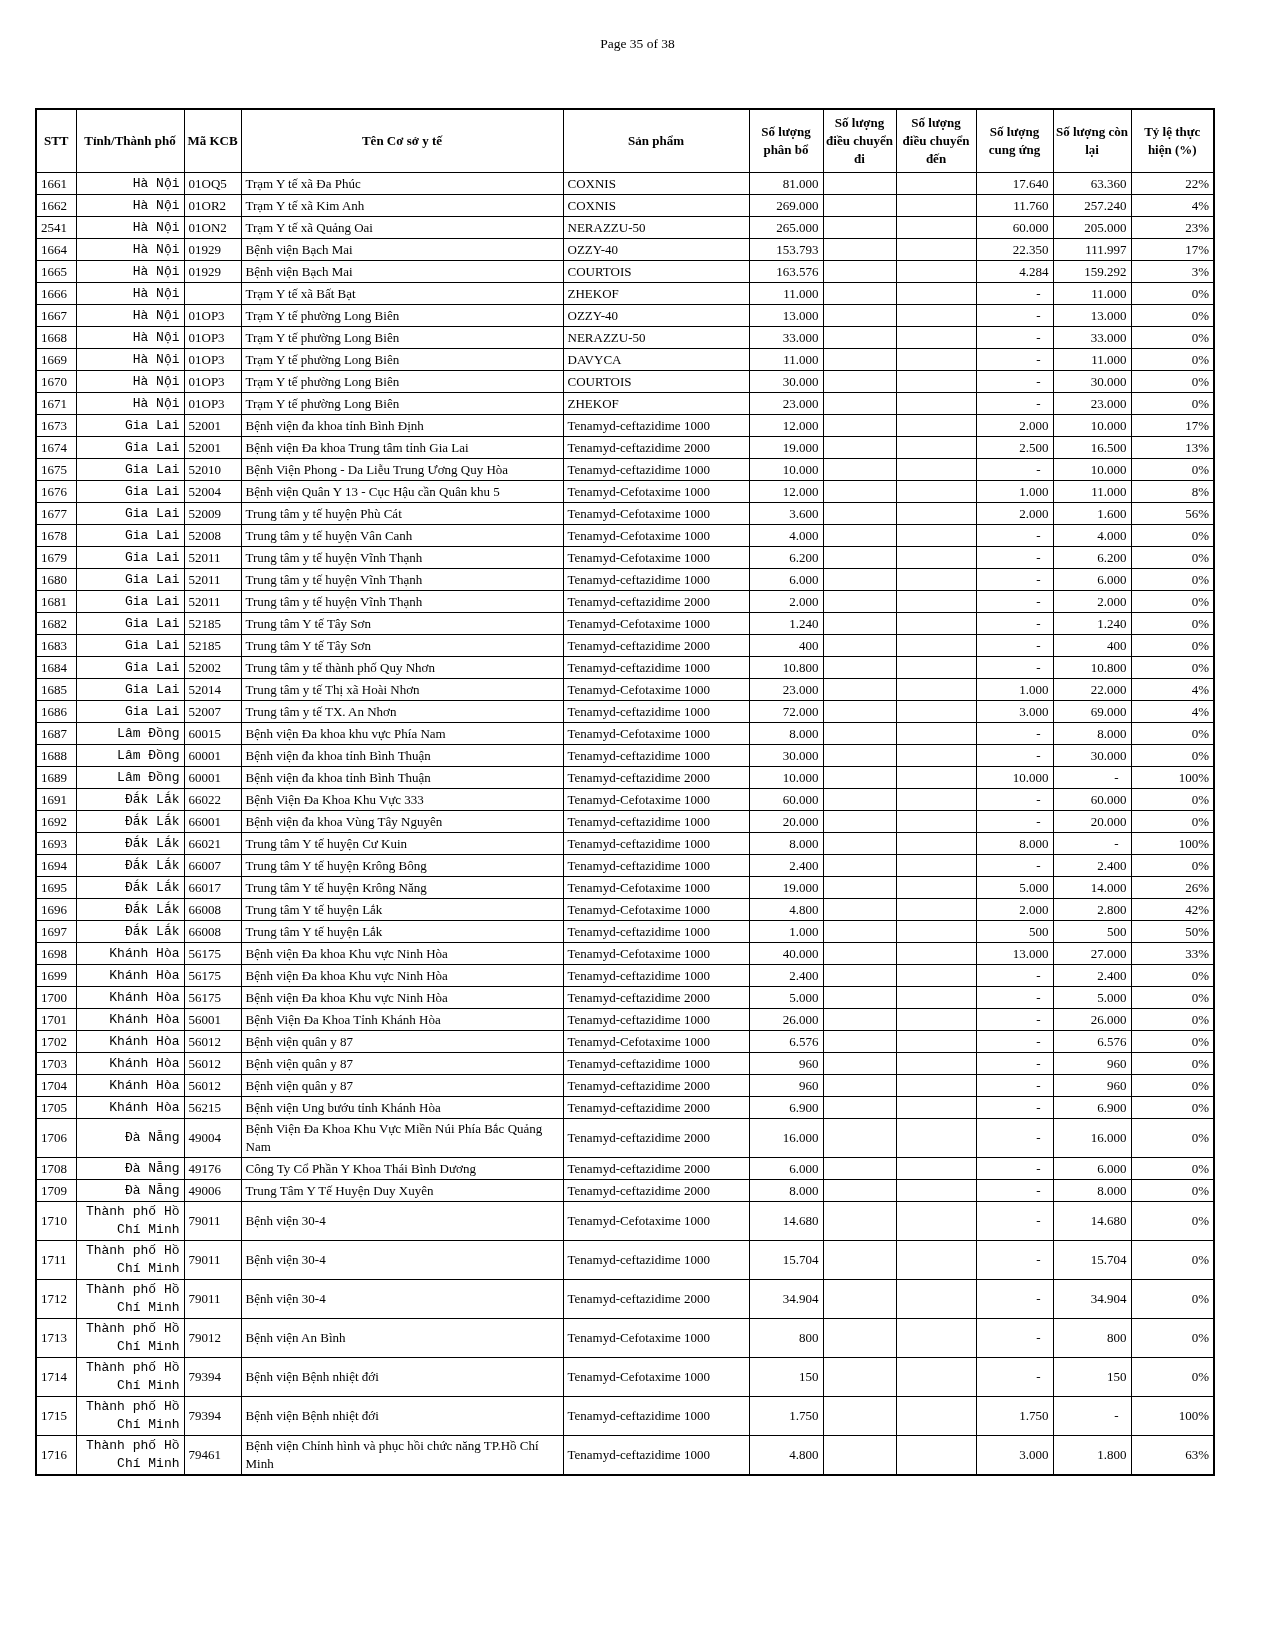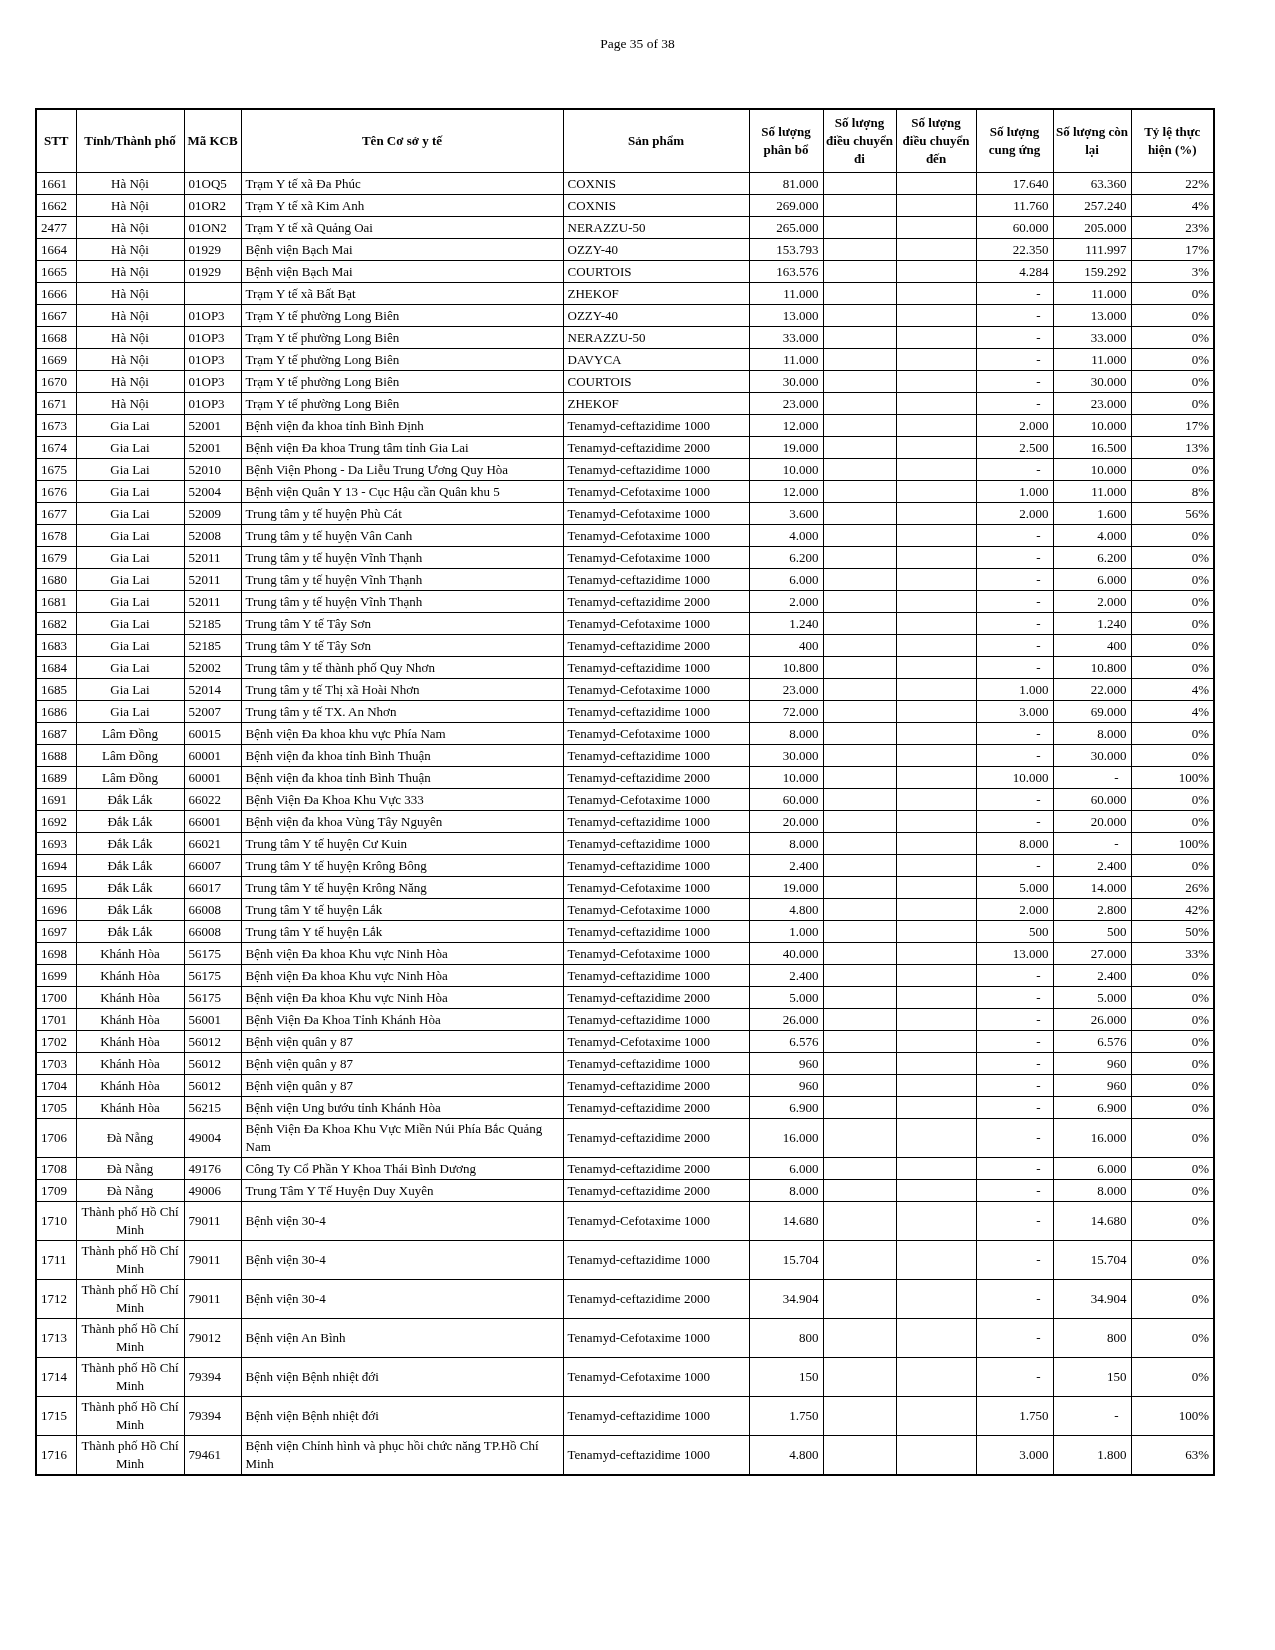--- a/index.html
+++ b/index.html
@@ -24,21 +24,21 @@
     vertical-align:middle;
     line-height:18px;
     overflow:hidden;
     word-wrap:break-word;
   }
   table.report thead th{
     font-weight:bold;text-align:center;height:60px;padding:1px 2px;
   }
   table.report tbody td{height:19px;}
   td.c-stt{text-align:left;padding:1px 2px;}
-  td.c-province{text-align:center;padding:1px 14px 1px 3px;}
+  td.c-province{text-align:right;padding:1px 14px 1px 3px;font-family:Liberation Mono, monospace;}
   td.c-code{text-align:left;padding:1px 2px 1px 3px;}
   td.c-facility{text-align:left;}
   td.c-product{text-align:left;}
   td.c-num{text-align:right;padding-right:5px;}
   td.c-num.dash{padding-right:12px;}
   td.c-rate{text-align:right;padding-right:3px;}
 </style>
 </head>
 <body>
 
@@ -94,21 +94,21 @@
         <td class="c-facility">Trạm Y tế xã Kim Anh</td>
         <td class="c-product">COXNIS</td>
         <td class="c-num">269.000</td>
         <td class="c-num"></td>
         <td class="c-num"></td>
         <td class="c-num">11.760</td>
         <td class="c-num">257.240</td>
         <td class="c-rate">4%</td>
       </tr>
       <tr>
-        <td class="c-stt">2477</td>
+        <td class="c-stt">2541</td>
         <td class="c-province">Hà Nội</td>
         <td class="c-code">01ON2</td>
         <td class="c-facility">Trạm Y tế xã Quảng Oai</td>
         <td class="c-product">NERAZZU-50</td>
         <td class="c-num">265.000</td>
         <td class="c-num"></td>
         <td class="c-num"></td>
         <td class="c-num">60.000</td>
         <td class="c-num">205.000</td>
         <td class="c-rate">23%</td>

